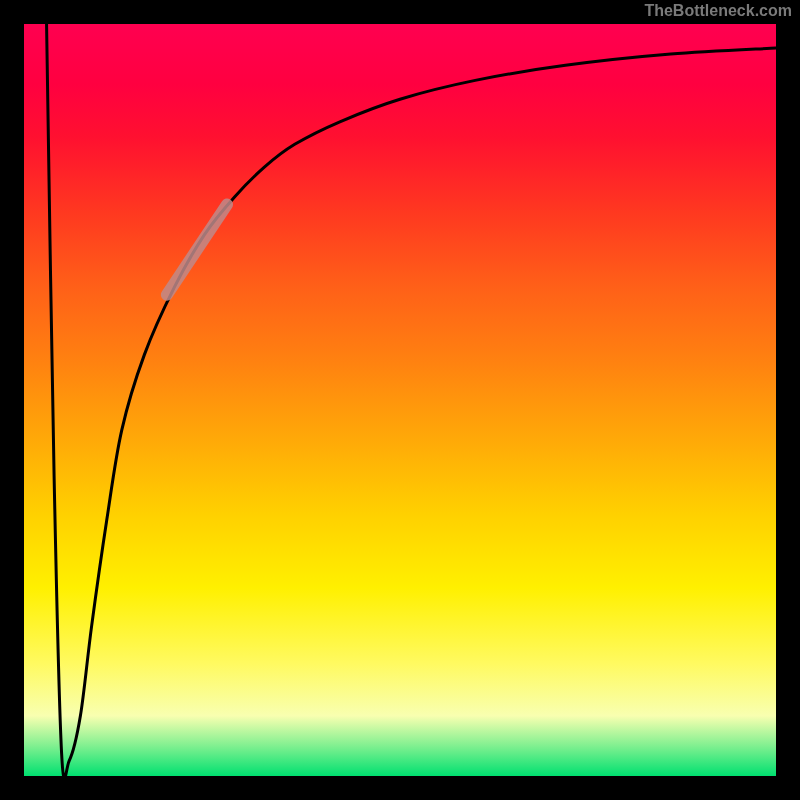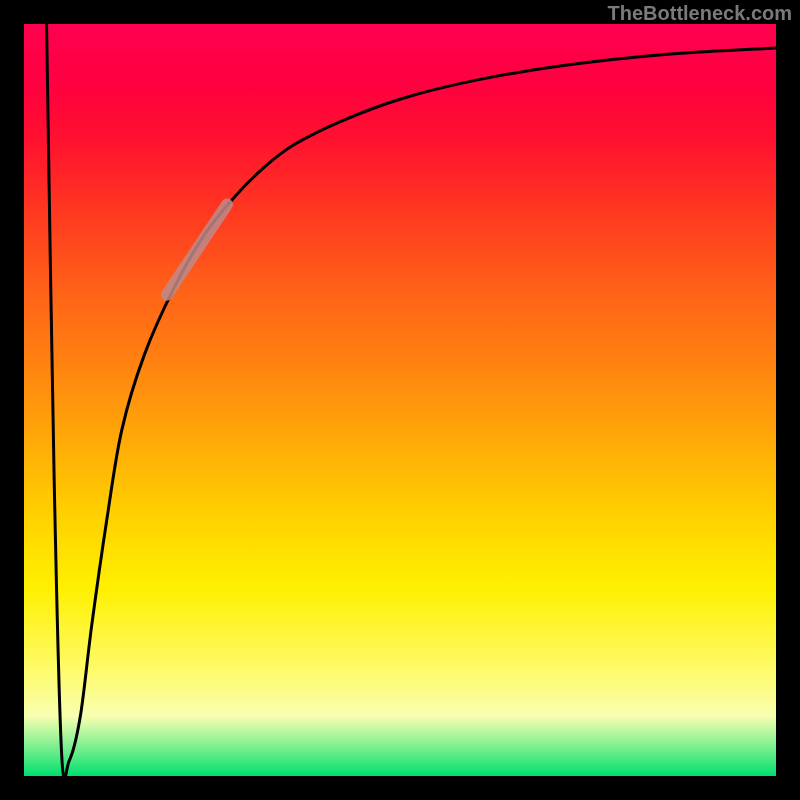--- a/index.html
+++ b/index.html
@@ -41,21 +41,21 @@
       #f8ffb0 92%,
       #80f090 96%,
       #00e070 100%
     );
   }
   .watermark {
     position: absolute;
     top: 2px;
     right: 8px;
     font-family: Arial, Helvetica, sans-serif;
-    font-size: 20px;
+    font-size: 16px;
     font-weight: bold;
     color: #7a7a7a;
     letter-spacing: 0px;
     user-select: none;
   }
   svg.curve {
     position: absolute;
     inset: 0;
     width: 100%;
     height: 100%;

